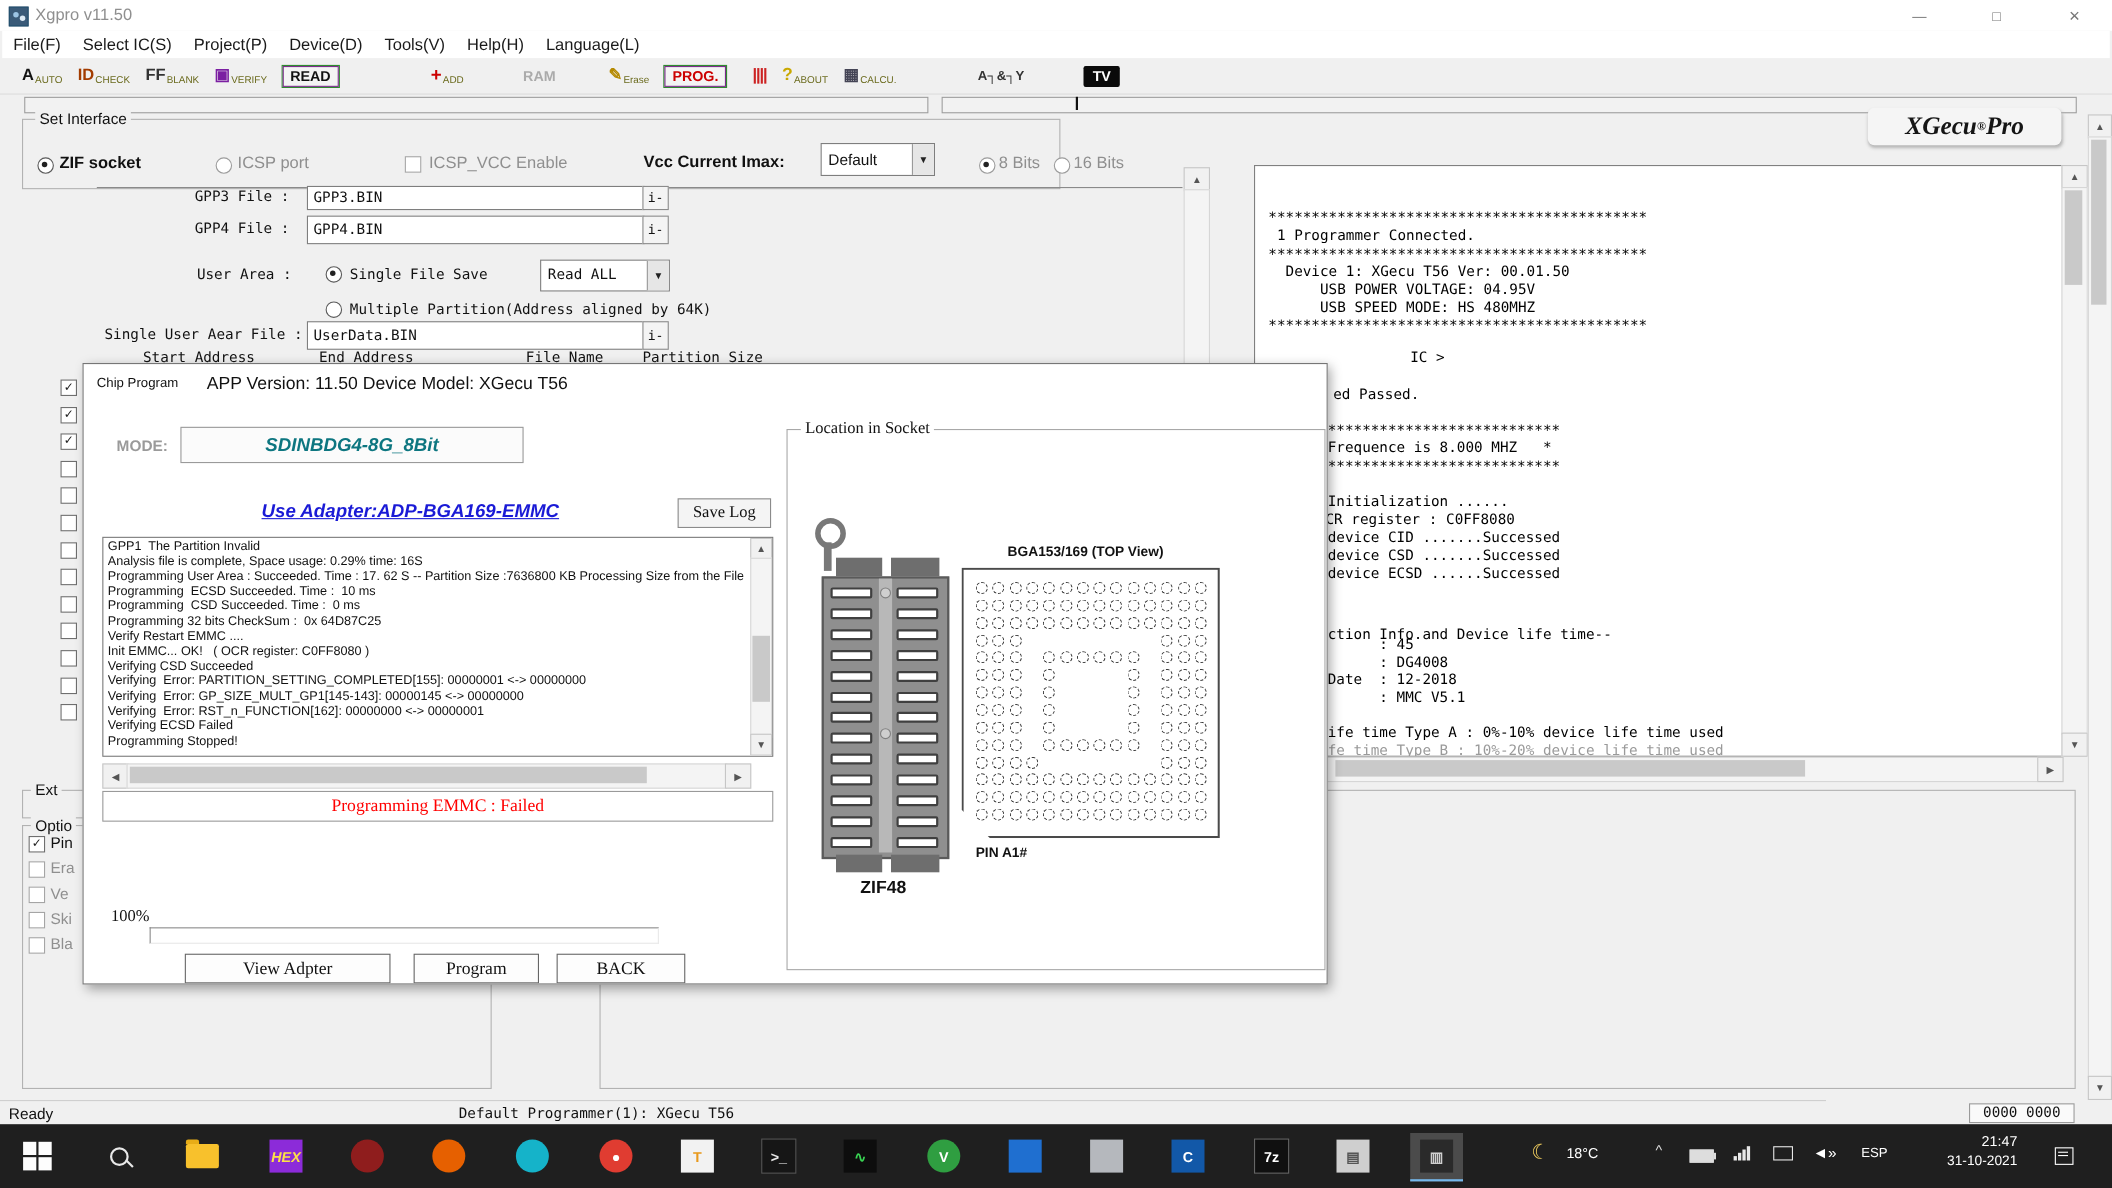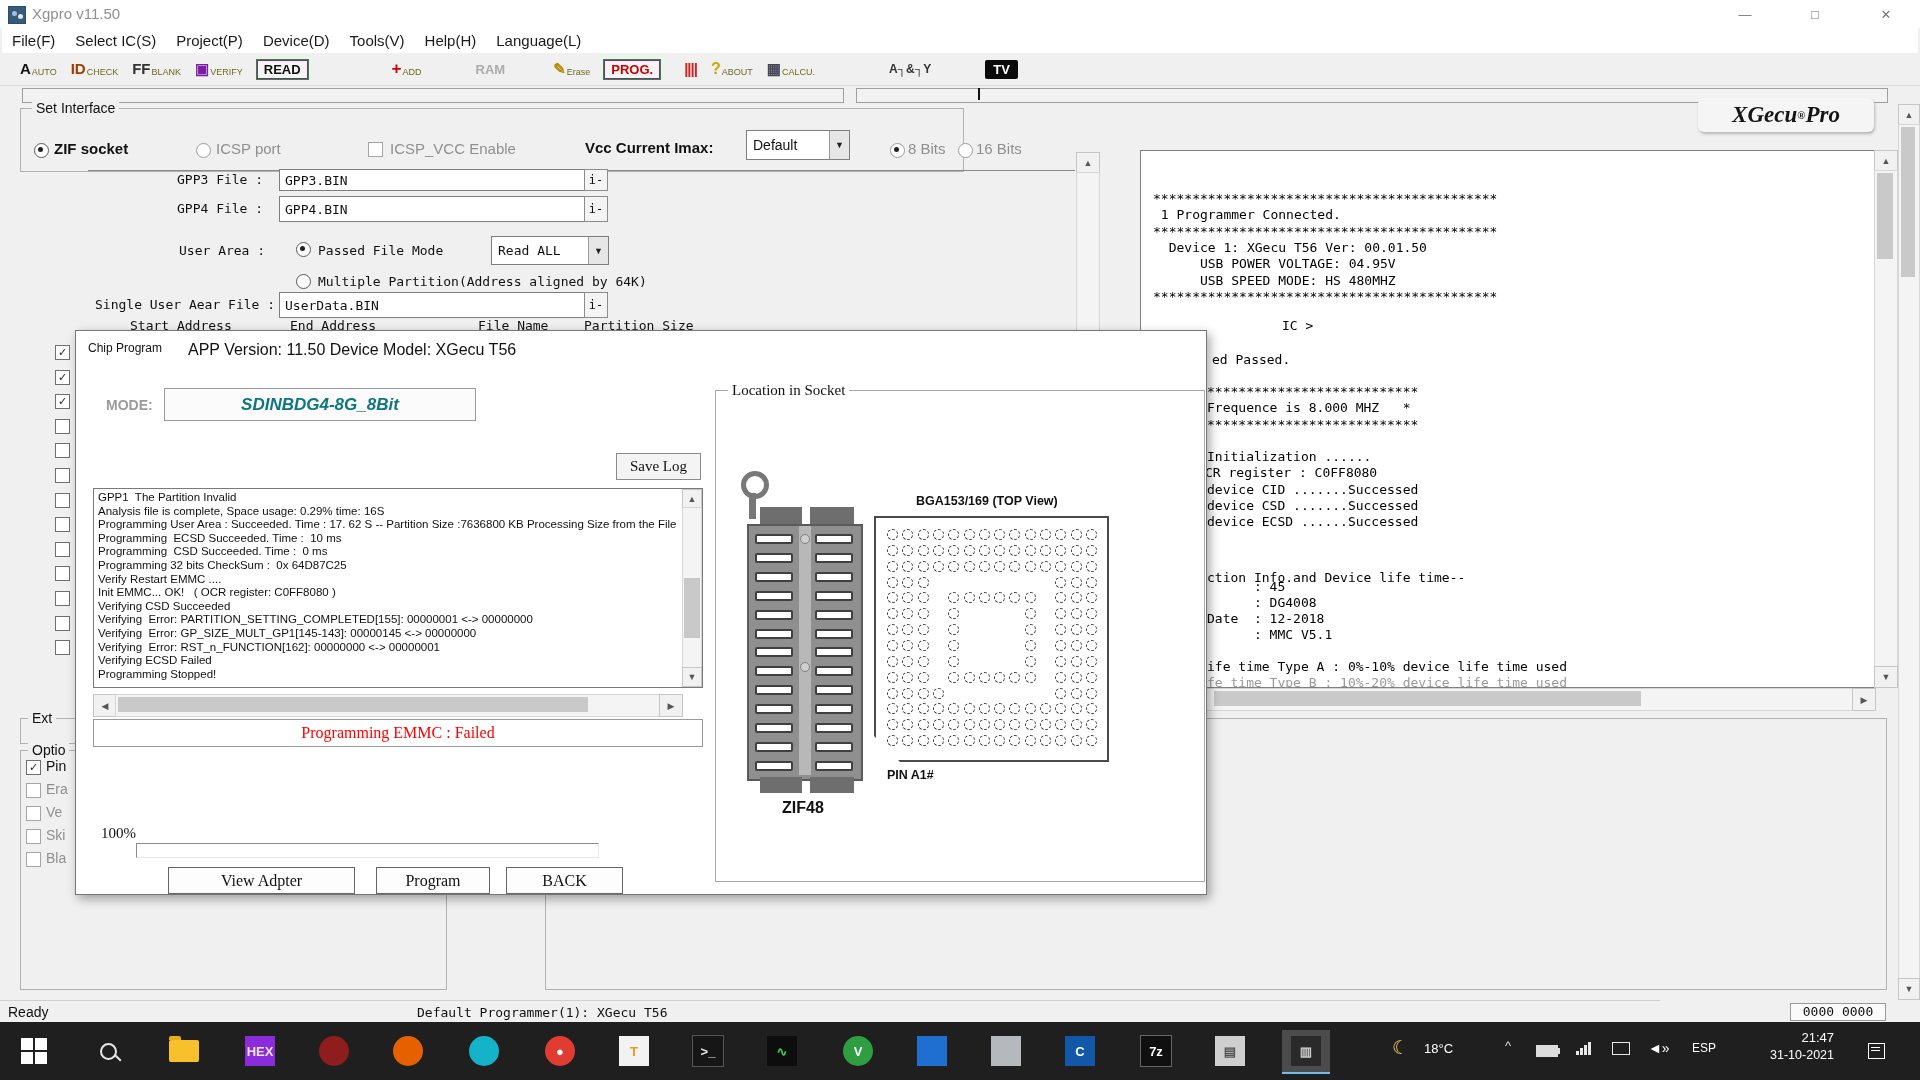--- a/index.html
+++ b/index.html
@@ -211,21 +211,21 @@
   <div class="pbtn mono" style="left:584px;top:169px;width:22px;height:20px;font-size:12px">
       <span>i-</span>
     </div>
   <div class="mlab" style="left:177px;top:201px">GPP4 File :</div>
   <div class="fld" style="left:279px;top:196px;width:300px;height:24px"><span>GPP4.BIN</span></div>
   <div class="pbtn mono" style="left:584px;top:196px;width:22px;height:24px;font-size:12px">
       <span>i-</span>
     </div>
   <div class="mlab" style="left:179px;top:243px">User Area :</div>
   <div class="radio sel" style="left:296px;top:242px"></div>
-  <div class="mlab" style="left:318px;top:243px">Passed File Mode</div>
+  <div class="mlab" style="left:318px;top:243px">Single File Save</div>
   <div class="drop" style="left:491px;top:236px;width:116px;height:27px">
     <span class="droptxt mono" style="font-size:13px">Read ALL</span>
     <span class="dropbtn">▼</span>
   </div>
   <div class="radio" style="left:296px;top:274px"></div>
   <div class="mlab" style="left:318px;top:274px">Multiple Partition(Address aligned by 64K)</div>
   <div class="mlab" style="left:95px;top:297px">Single User Aear File :</div>
   <div class="fld" style="left:279px;top:292px;width:300px;height:24px"><span>UserData.BIN</span></div>
   <div class="pbtn mono" style="left:584px;top:292px;width:22px;height:24px;font-size:12px">
       <span>i-</span>
@@ -315,20 +315,23 @@
     </div>
   <div class="gb" style="left:545px;top:718px;width:1340px;height:270px"></div>
 
   <div id="dlg">
     <div class="abs" style="left:12px;top:10px;font-size:12px">Chip Program</div>
     <div class="abs" style="left:112px;top:10px;font-size:16px">APP Version: 11.50 Device Model: XGecu T56</div>
     <div class="abs" style="left:30px;top:66px;font-size:14px;font-weight:bold;color:#9a9a9a">MODE:</div>
     <div class="abs" style="left:88px;top:57px;width:310px;height:31px;border:1px solid #9a9a9a;background:#fbfbfb;
                 display:flex;align-items:center;justify-content:center">
       <span style="font-size: 17px; font-weight: bold; font-style: italic; color: rgb(13, 118, 128);">SDINBDG4-8G_8Bit</span>
+    </div>
+    <div class="abs" style="left:17px;top:124px;width:560px;text-align:center">
+      <span style="font-size: 17px; font-weight: bold; font-style: italic; text-decoration: underline; color: rgb(26, 26, 214);">Use Adapter:ADP-BGA169-EMMC</span>
     </div>
     <div class="pbtn serif" style="left:540px;top:122px;width:83px;height:25px;font-size:15px">
       <span>Save Log</span>
     </div>
 
     <div class="abs" style="left:17px;top:157px;width:608px;height:198px;background:#fff;border:1px solid #7a7a7a;overflow:hidden">
       <div id="dlglines" style="position:absolute;left:4px;top:2px;width:578px;overflow:hidden;height:194px">
           <div class="dlgline">GPP1  The Partition Invalid</div>
           <div class="dlgline">Analysis file is complete, Space usage: 0.29% time: 16S</div>
           <div class="dlgline">Programming User Area : Succeeded. Time : 17. 62 S -- Partition Size :7636800 KB Processing Size from the File : 4974400 KB</div>
@@ -616,21 +619,21 @@
           <i></i>
         </div>
       </div>
       <div class="titem" style="left: 84px;">
         <div class="mag"></div>
       </div>
       <div class="titem" style="left: 160px;">
         <div class="folder"></div>
       </div>
       <div class="titem" style="left: 236px;">
-        <div class="sq" style="background: rgb(140, 43, 217); color: #e5e5e5;">HEX</div>
+        <div class="sq" style="background: rgb(140, 43, 217); color: #fde047; font-style: italic;">HEX</div>
       </div>
       <div class="titem" style="left: 310px;">
         <div class="sq ci" style="background: rgb(143, 29, 29);"></div>
       </div>
       <div class="titem" style="left: 384px;">
         <div class="sq ci" style="background: rgb(230, 96, 0);"></div>
       </div>
       <div class="titem" style="left: 460px;">
         <div class="sq ci" style="background: rgb(21, 179, 201);"></div>
       </div>

